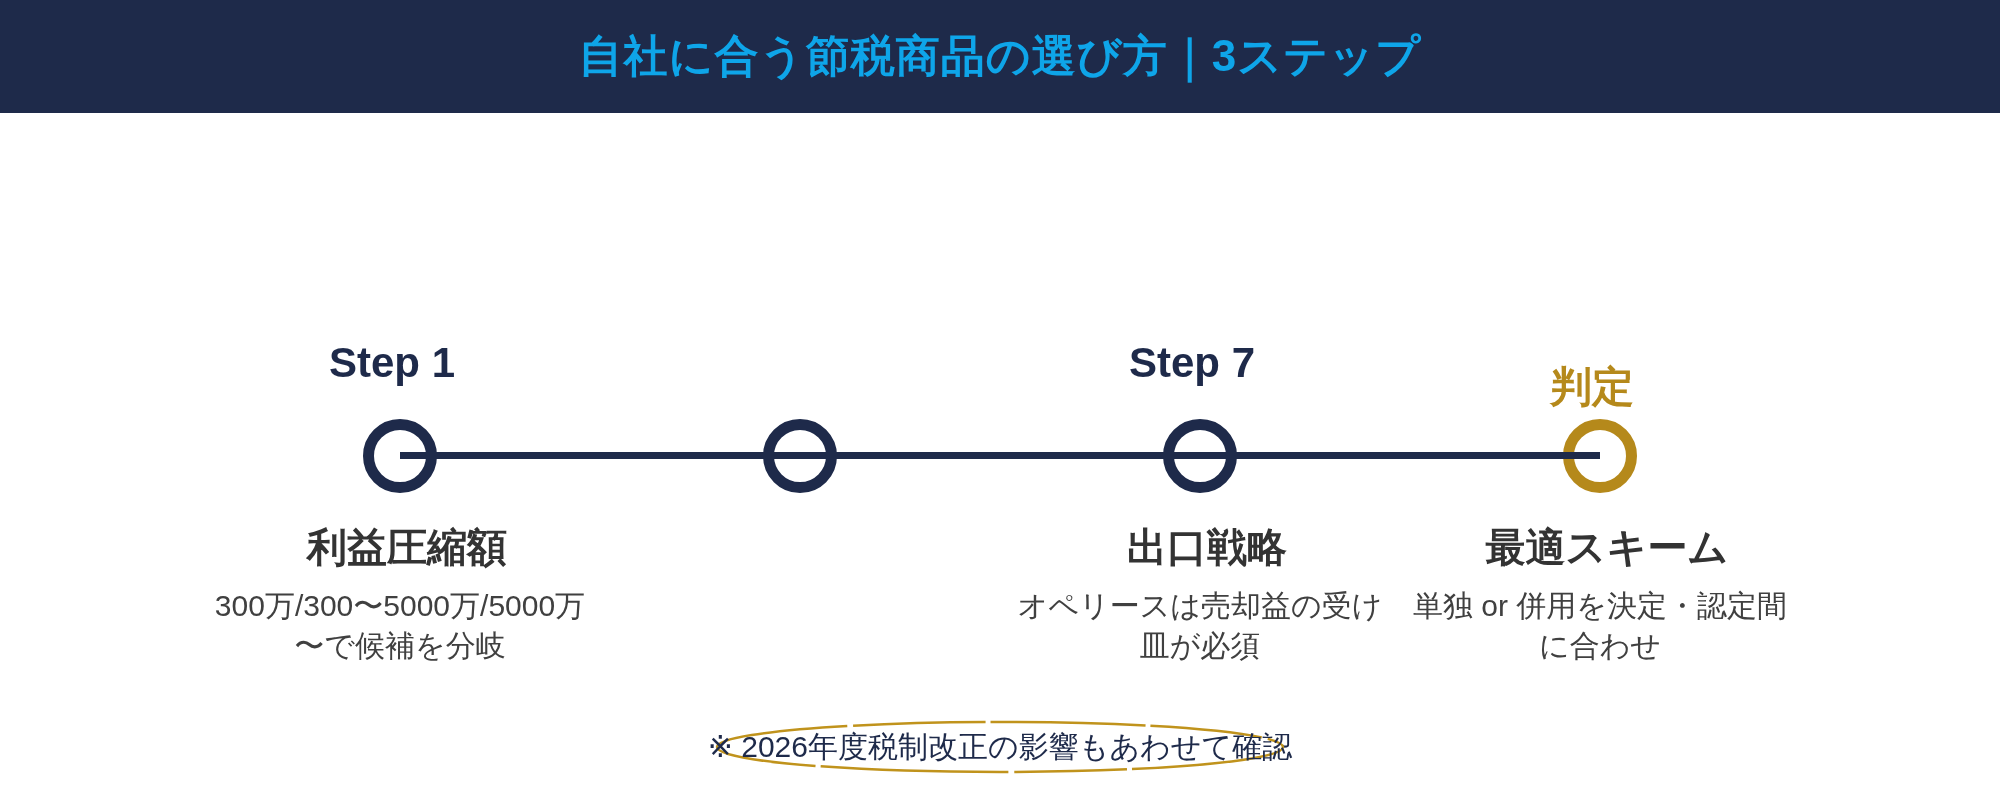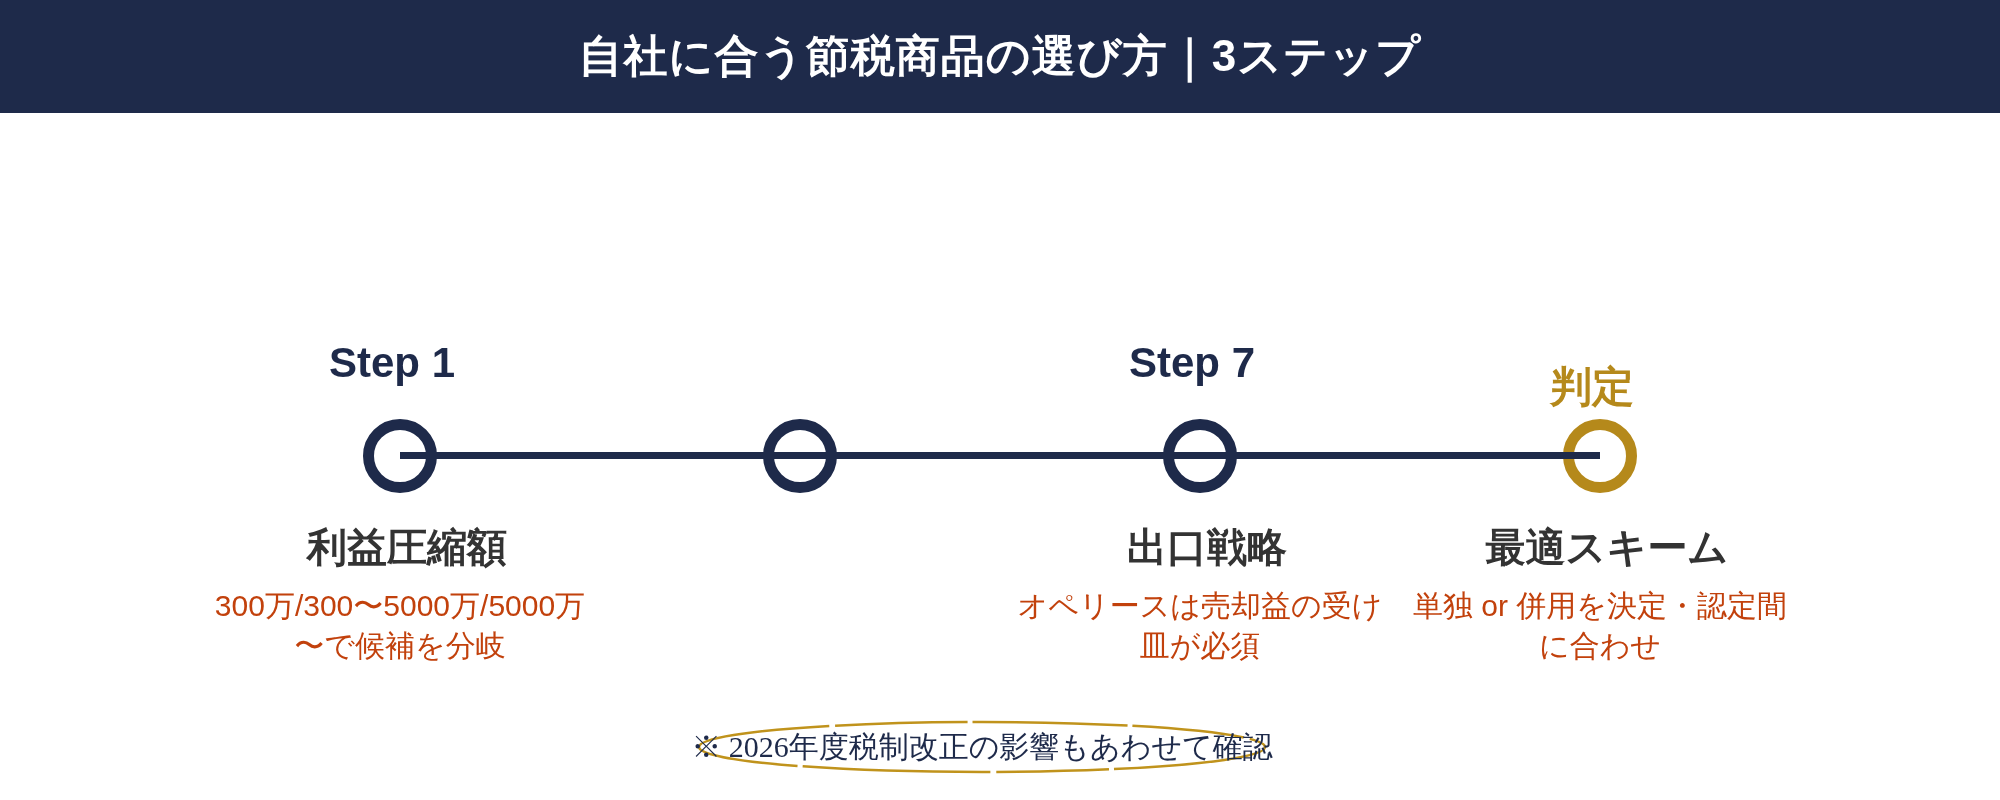--- a/index.html
+++ b/index.html
@@ -17,21 +17,21 @@
     left: 0; top: 0;
     width: 100%;
     height: 113px;
     background: #1e2a4a;
     display: flex;
     align-items: center;
     justify-content: center;
   }
   .banner-title {
     margin: 17px;
-    color: #ffffff;
+    color: #0ea5e9;
     font-size: 44px;
     font-weight: bold;
     letter-spacing: 1px;
   }
   
   .col {
     position: absolute;
     top: 0;
     height: 100%;
     width: 420px;
@@ -61,21 +61,21 @@
     font-weight: bold;
     color: #333333;
   }
   .step-desc {
     position: absolute;
     left: 0; right: 0;
     top: 586px;
     margin: 0;
     font-size: 30px;
     line-height: 40px;
-    color: #c2410c;
+    color: #404040;
     white-space: pre-line;
   }
   
   .node {
     position: absolute;
     top: 419px;
     width: 74px;
     height: 74px;
     box-sizing: border-box;
     border-radius: 50%;
@@ -93,25 +93,24 @@
     left: 400px;
     top: 452px;
     width: 1200px;
     height: 7px;
     background: #1e2a4a;
     z-index: 3;
   }
   
   .note {
     position: absolute;
-    left: 682px;
+    left: 700px;
     top: 712px;
     width: 600px;
     height: 70px;
-    font-family: Liberation Serif, serif;
   }
   .note svg { position: absolute; left: 0; top: 0; }
   .note-text {
     position: absolute;
     left: 0; right: 0;
     top: 0;
     height: 70px;
     line-height: 70px;
     text-align: center;
     font-size: 30px;

